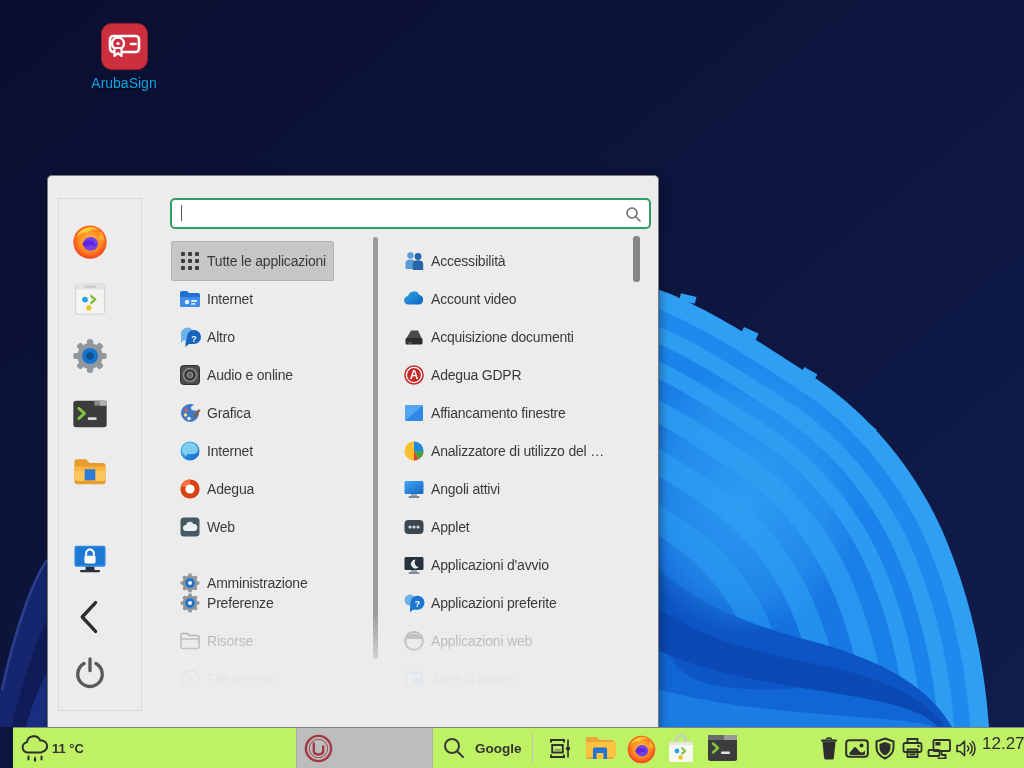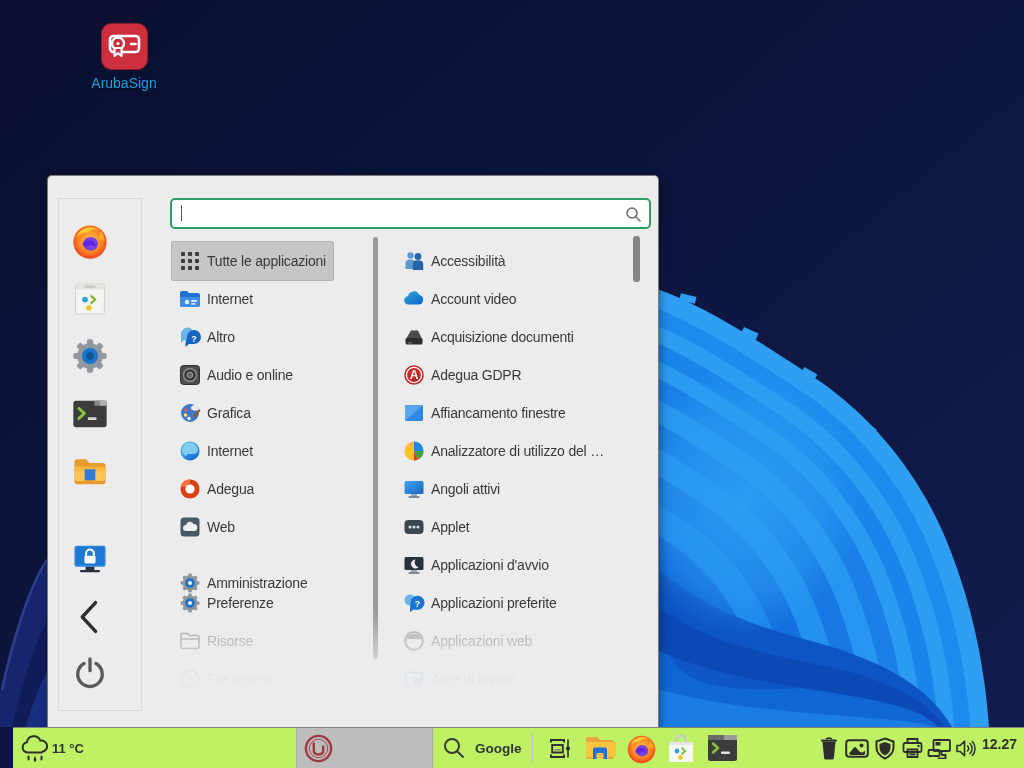--- a/index.html
+++ b/index.html
@@ -549,16 +549,16 @@
 <path d="M14.5 13 v4" stroke="#2e2e2e" stroke-width="1.8"></path>
 <path d="M10.5 20.5 h9" stroke="#2e2e2e" stroke-width="1.8"></path>
 <path d="M14.5 17 h4 v3" fill="none" stroke="#2e2e2e" stroke-width="1.8"></path>
 </svg>
   <svg style="position:absolute;left:942px;top:11px" width="21" height="19" viewBox="0 0 21 19">
 <path d="M2 6.5 h3.2 l4.3-4.3 v14.6 l-4.3-4.3 H2 Z" fill="none" stroke="#2e2e2e" stroke-width="1.6" stroke-linejoin="round"></path>
 <path d="M12.5 7 a3.6 3.6 0 0 1 0 5" fill="none" stroke="#2e2e2e" stroke-width="1.5" stroke-linecap="round"></path>
 <path d="M15 4.5 a7 7 0 0 1 0 10" fill="none" stroke="#2e2e2e" stroke-width="1.5" stroke-linecap="round"></path>
 <path d="M17.4 2.5 a10.5 10.5 0 0 1 0 14" fill="none" stroke="#2e2e2e" stroke-width="1.5" stroke-linecap="round"></path>
 </svg>
-  <div style="position:absolute;left:969px;top:0;height:32px;display:flex;align-items:center;font-size:14px;font-weight:bold;color:#2e2e2e">12.27</div>
+  <div style="position:absolute;left:969px;top:0;height:32px;display:flex;align-items:center;font-size:17px;font-weight:normal;color:#2e2e2e">12.27</div>
   <div style="position:absolute;left:1011px;top:6px;width:9px;height:31px;background:#c6c6c6;border-radius:2px"></div>
   </div>
 </div>
 
 </body></html>

